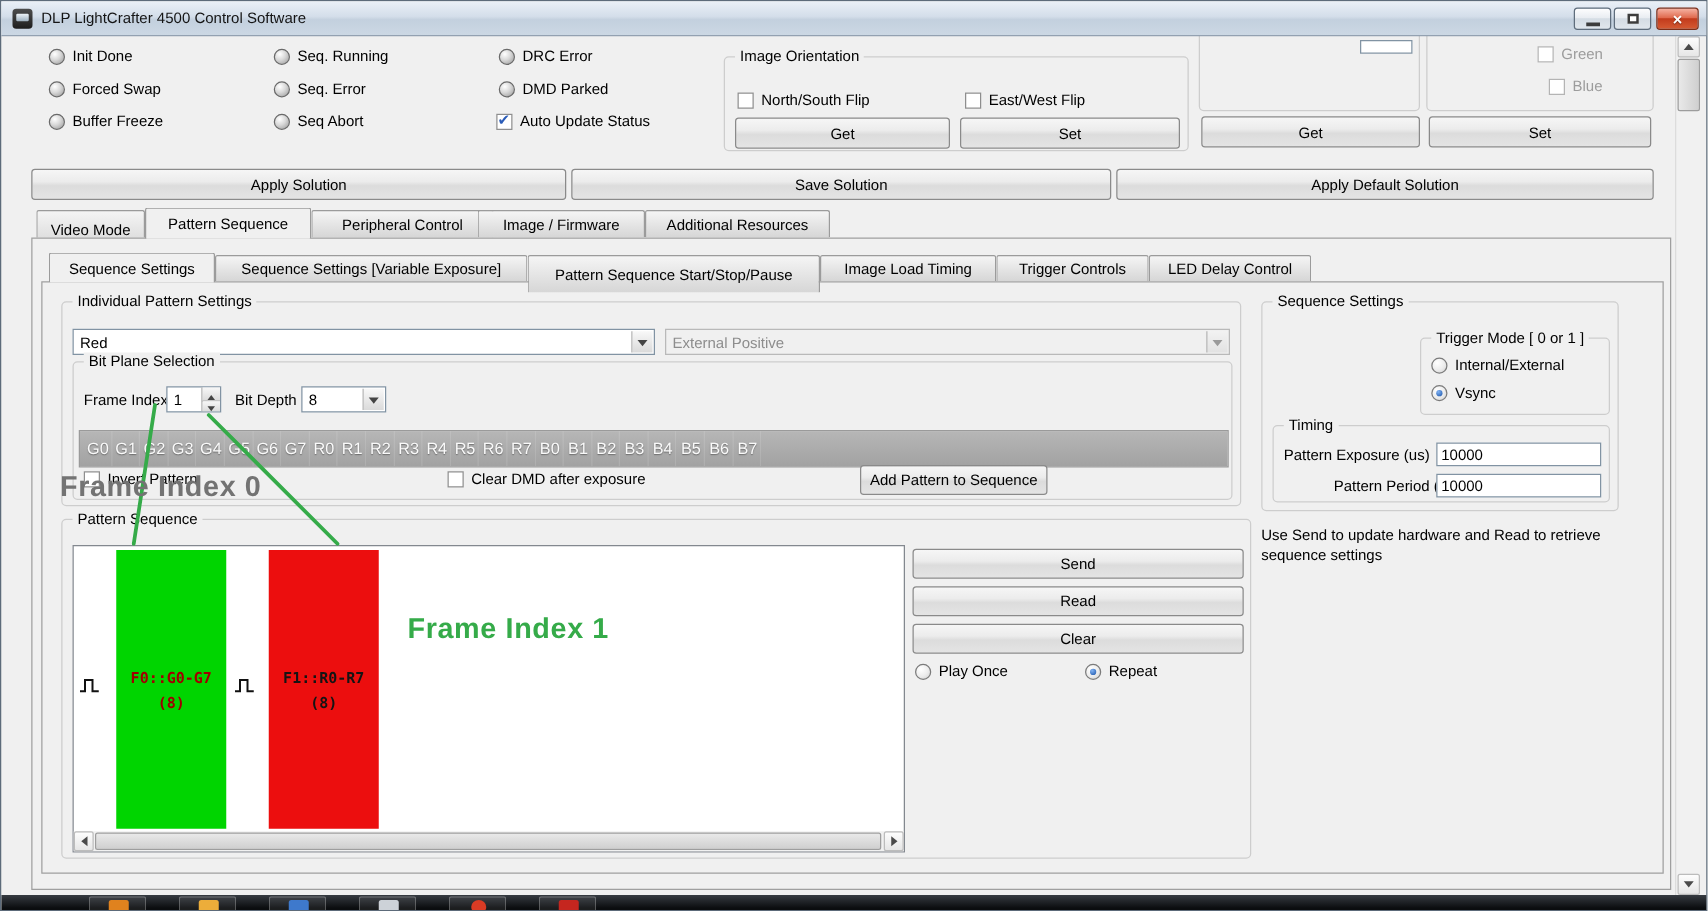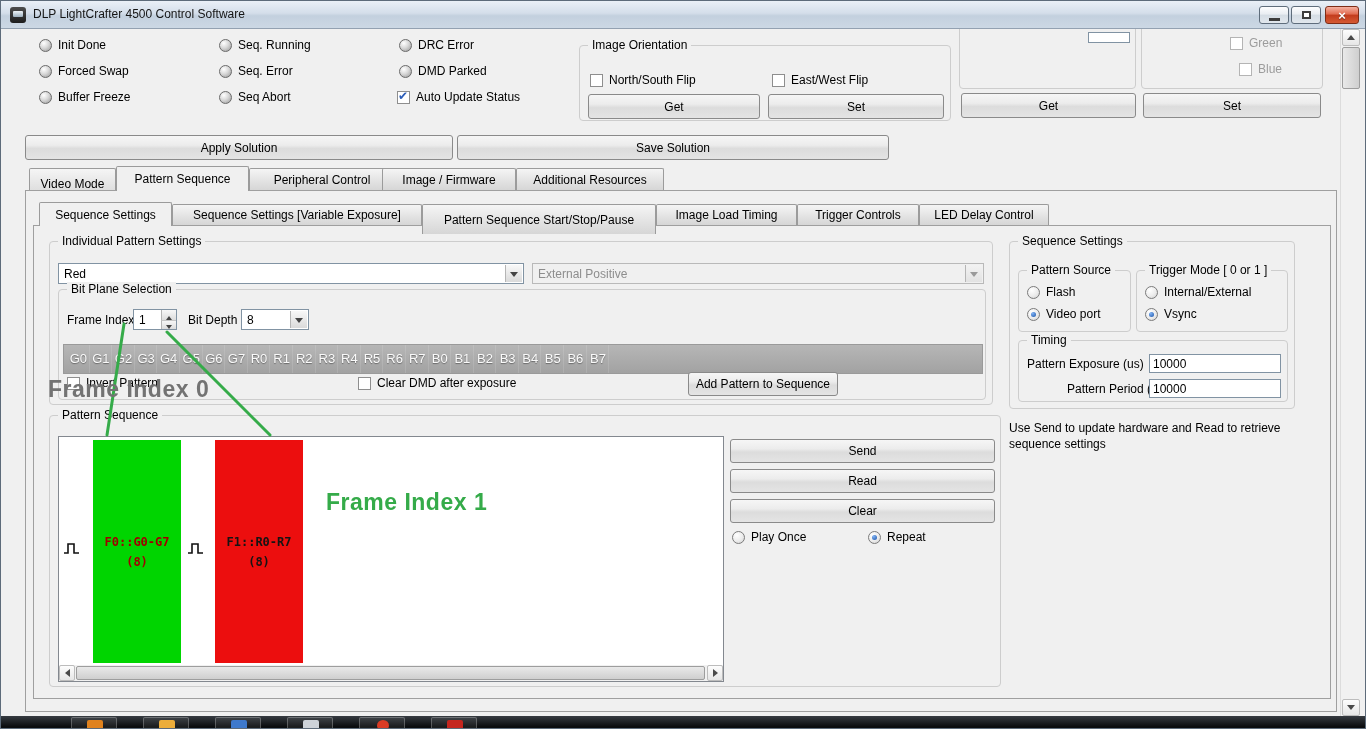--- a/index.html
+++ b/index.html
@@ -183,20 +183,21 @@
     </div>
     <div class="hrow" style="left:97px; top:42px;">
       <span class="cb dimbox"></span>
       <span class="lbl dim">Blue</span>
     </div>
   </div>
   <div class="btn" style="left:1142px; top:92px; width:178px; height:25px;">Set</div>
 
   <div class="btn" style="left:456px; top:134px; width:432px; height:25px;">Save Solution</div>
   <div class="btn" style="left:24px; top:134px; width:428px; height:25px;">Apply Solution</div>
+  <div class="btn" style="left:892px; top:134px; width:430px; height:25px;">Apply Default Solution</div>
 
   <div class="tab" style="left:28px; top:167px; width:87px; height:31px;">Video Mode</div>
   <div class="tab seltab" style="left:115px; top:165px; width:133px; height:25px;">Pattern Sequence</div>
   <div class="tab" style="left:248px; top:167px; width:146px; height:22px;">Peripheral Control</div>
   <div class="tab" style="left:381px; top:167px; width:134px; height:22px;">Image / Firmware</div>
   <div class="tab" style="left:515px; top:167px; width:148px; height:22px;">Additional Resources</div>
 
   <div class="pane" style="left:24px; top:189px; width:1312px; height:522px;"></div>
 
   <div class="tab seltab" style="left:38px; top:201px; width:133px; height:24px; z-index:7;">Sequence Settings</div>
@@ -343,31 +344,20 @@
     </div>
     <div class="hrow" style="left:818px; top:114px;">
       <span class="radio selected"></span>
       <span class="lbl">Repeat</span>
     </div>
   </div>
 
   <div class="group" style="left:1008px; top:240px; width:286px; height:168px; z-index:2;">
     <span class="gtitle">Sequence Settings</span>
 
-    <div class="group" style="left:8px; top:28px; width:113px; height:62px;">
-      <span class="gtitle">Pattern Source</span>
-      <div class="hrow" style="left:8px; top:14px;">
-        <span class="radio"></span>
-        <span class="lbl">Flash</span>
-      </div>
-      <div class="hrow" style="left:8px; top:36px;">
-        <span class="radio selected"></span>
-        <span class="lbl">Video port</span>
-      </div>
-    </div>
 
     <div class="group" style="left:126px; top:28px; width:152px; height:62px;">
       <span class="gtitle">Trigger Mode [ 0 or 1 ]</span>
       <div class="hrow" style="left:8px; top:14px;">
         <span class="radio"></span>
         <span class="lbl">Internal/External</span>
       </div>
       <div class="hrow" style="left:8px; top:36px;">
         <span class="radio selected"></span>
         <span class="lbl">Vsync</span>

